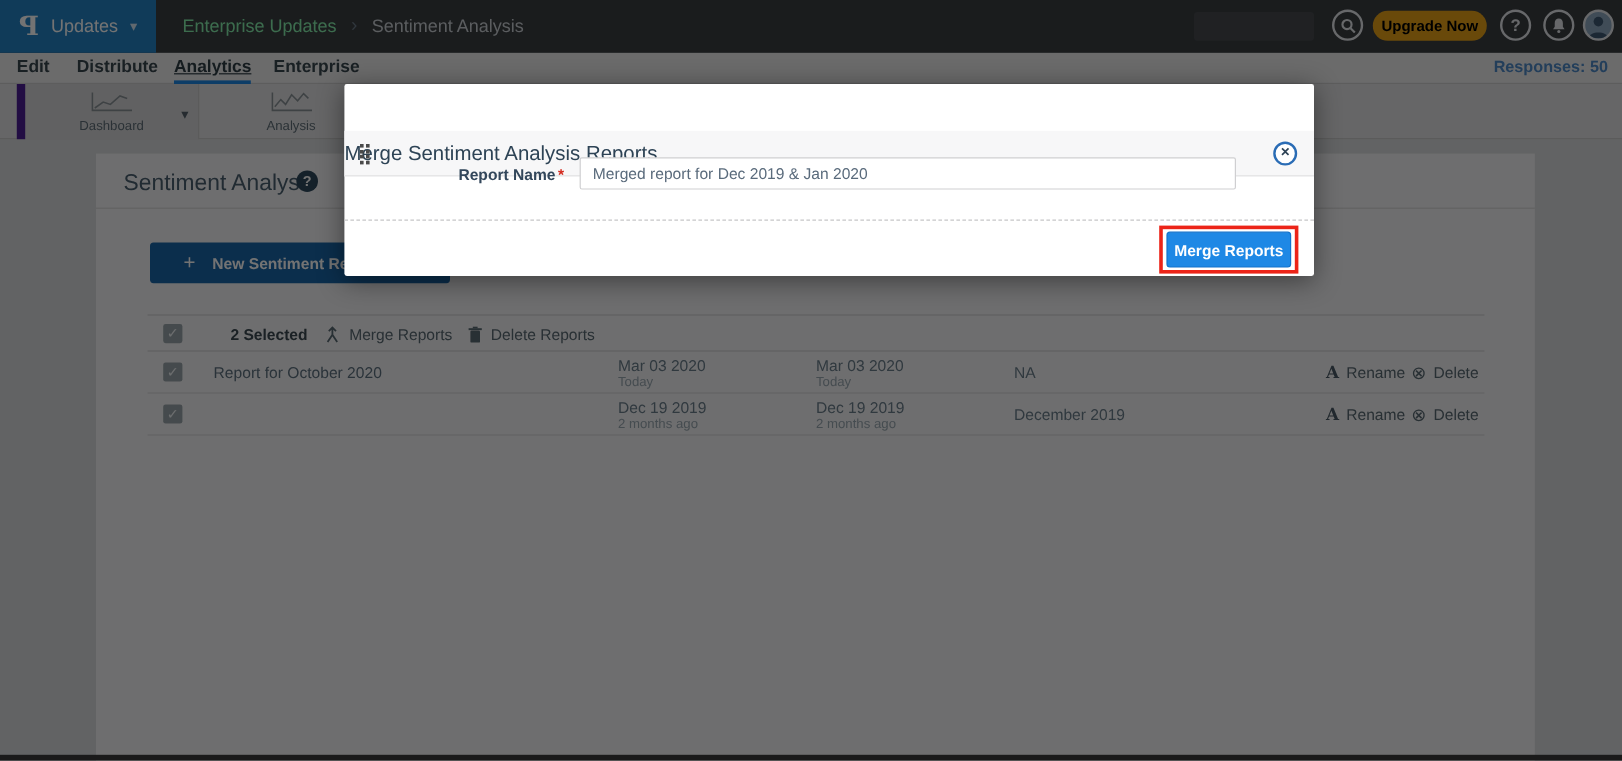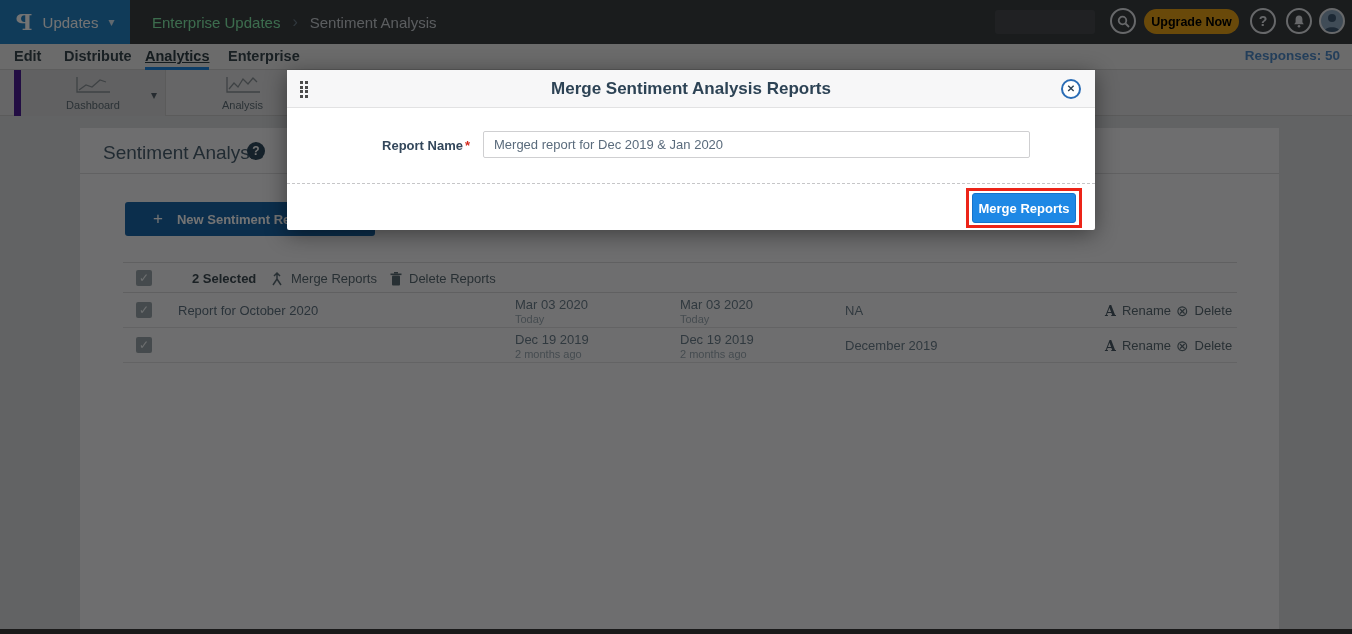--- a/index.html
+++ b/index.html
@@ -65,21 +65,21 @@
   .circlex-glyph { font-size:15px; color:#5A6A74; }
 
   .bottom-strip { position:absolute; left:0; bottom:0; width:1352px; height:5px; background:#3A3A3A; z-index:12; }
 
   
   .overlay { position:absolute; inset:0; background:rgba(0,0,0,0.55); z-index:50; }
   .modal { position:absolute; left:287px; top:70px; width:808px; height:160px; background:#FFFFFF; border-radius:2px; box-shadow:0 4px 22px rgba(0,0,0,0.45); z-index:100; }
   .modal-header { position:relative; height:38px; background:#F7F7F8; border-bottom:1px solid #E2E2E3; }
   .drag-handle { position:absolute; left:13px; top:11px; display:grid; grid-template-columns:3px 3px; grid-auto-rows:3px; gap:1.5px; cursor:move; }
   .drag-handle i { background:#4A4A4A; }
-  .modal-title { text-align:center; line-height:38px; font-size:17px; font-weight:bold; color:#2D4355; }
+  .modal-title { text-align:left; line-height:38px; font-size:17px; font-weight:normal; color:#2D4355;margin-top:39px; }
   .modal-close { position:absolute; right:14px; top:9px; width:20px; height:20px; border:2px solid #2A6CB5; border-radius:50%; color:#2E4356; font-size:10px; font-weight:bold; line-height:16px; text-align:center; cursor:pointer; background:#fff; }
   .field-row { position:absolute; left:0; top:38px; width:100%; height:75px; }
   .field-label { position:absolute; left:60px; top:30px; width:123px; text-align:right; font-size:13px; font-weight:bold; color:#33475B; }
   .req { color:#D42A1E; margin-left:2px; }
   .modal-input { position:absolute; left:196px; top:23px; width:547px; height:27px; border:1px solid #CFCFD1; border-radius:2px; padding:0 10px; font-size:13px; color:#5A6B7C; font-family:"Liberation Sans",sans-serif; }
   .dash-divider { position:absolute; left:0; top:113px; width:100%; border-top:1px dashed #C6C6C8; }
   .annotate-box { position:absolute; left:679px; top:118px; width:116px; height:40px; border:3px solid #EC2418; display:flex; align-items:center; justify-content:center; }
   .merge-submit { width:104px; height:30px; background:#1E88E5; border:1px solid #1373CC; border-radius:3px; color:#fff; font-size:13px; font-weight:bold; cursor:pointer; font-family:"Liberation Sans",sans-serif; }
 
   svg { display:block; }

